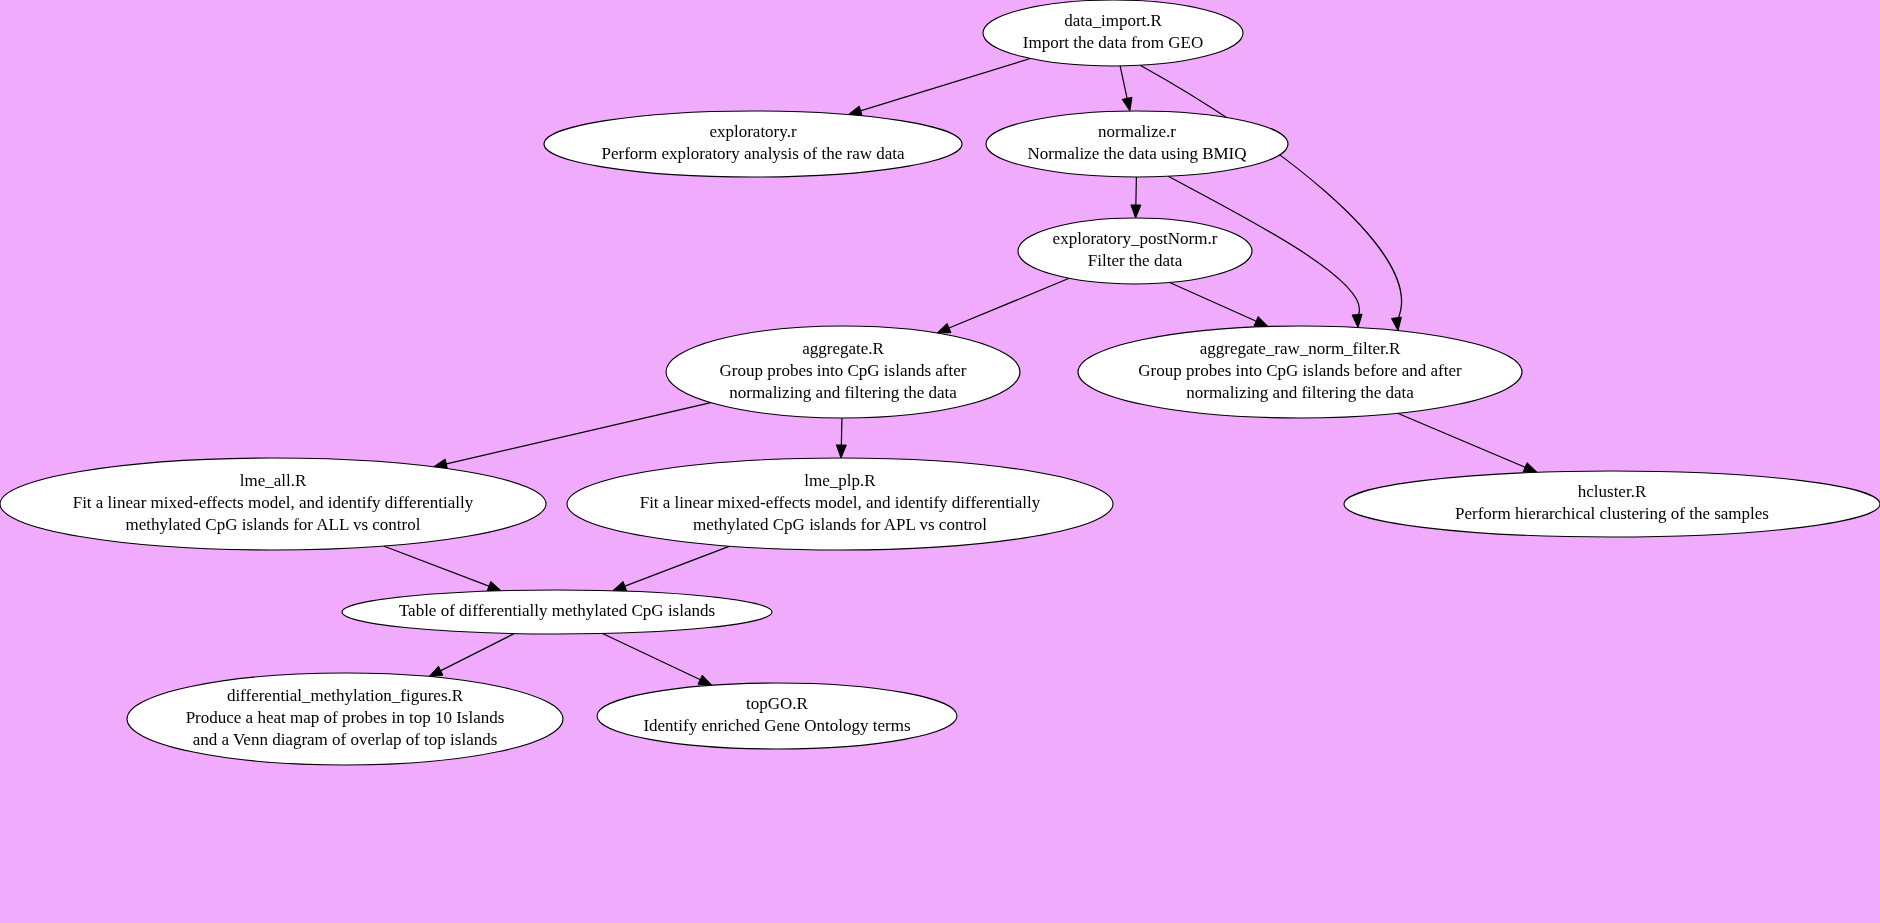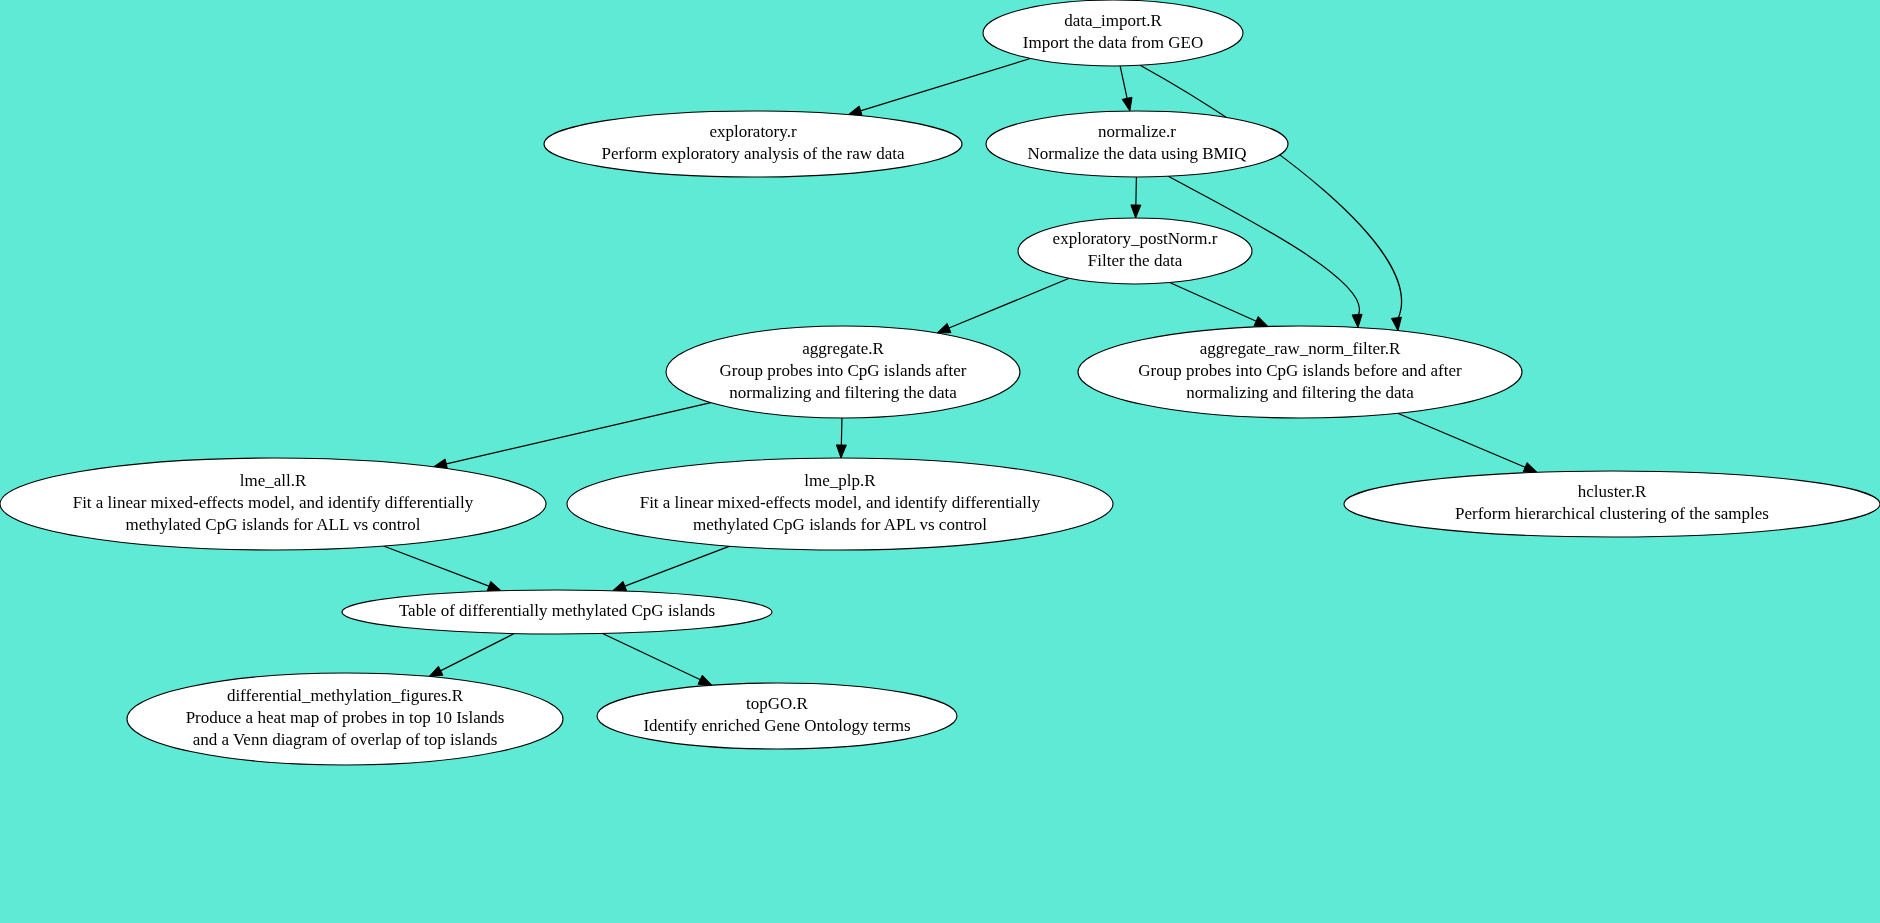--- a/index.html
+++ b/index.html
@@ -4,21 +4,21 @@
 <style>
   html, body {
     margin: 0;
     padding: 0;
     background: #ffffff;
   }
   #canvas-wrap {
     position: relative;
     width: 1880px;
     height: 923px;
-    background: #5eead4;
+    background: #f0abfc;
     overflow: hidden;
   }
   svg#graph {
     display: block;
     width: 1880px;
     height: 923px;
     font-family: "Liberation Serif", "DejaVu Serif", serif;
   }
   .node-ellipse {
     fill: #ffffff;

